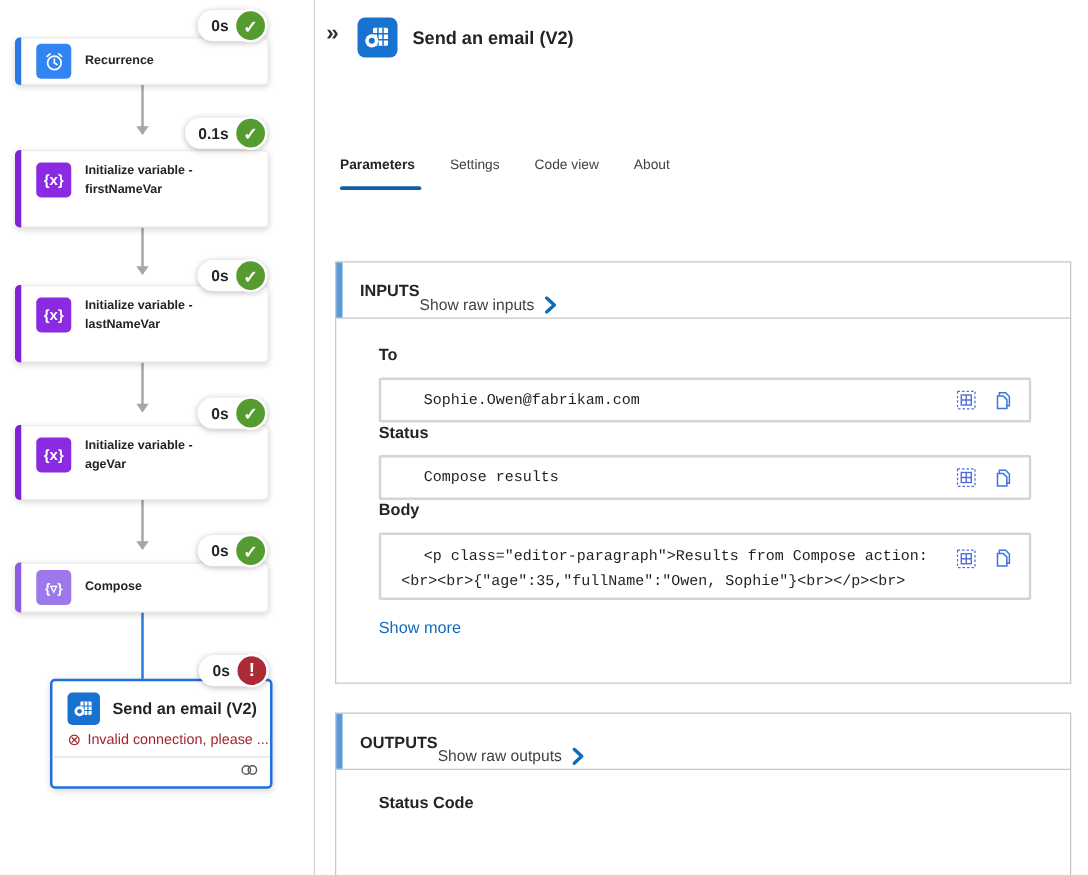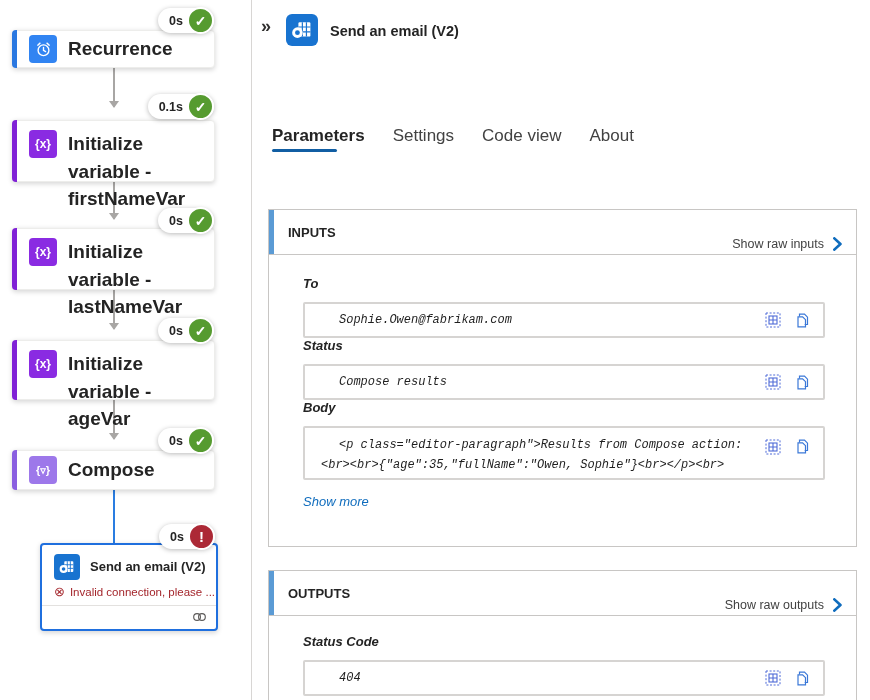--- a/index.html
+++ b/index.html
@@ -9,21 +9,21 @@
 
   
   .canvas { position:absolute; left:0; top:0; width:252px; height:700px; background:#fff; border-right:1px solid #d8d6d4; }
 
   .node { position:absolute; left:12px; width:203px; background:#fff; border:1px solid #ededeb;
           border-radius:4px; box-shadow:0 1.6px 5px rgba(0,0,0,.16); display:flex; align-items:center;
           gap:11px; padding:0 10px 0 16px; cursor:pointer; }
   .accent { position:absolute; left:-1px; top:-1px; bottom:-1px; width:5px; border-radius:4px 0 0 4px; }
   .nicon { width:28px; height:28px; border-radius:4px; color:#fff; display:flex; align-items:center;
            justify-content:center; font-size:12px; font-weight:600; flex:none; }
-  .ntitle { font-size:19px; font-weight:600; color:#242424; line-height:1.45; }
+  .ntitle { font-size:10px; font-weight:600; color:#242424; line-height:1.45; }
   .two { align-items:flex-start; padding-top:9px; }
 
   .n0 { top:30px;  height:38px; }
   .n1 { top:120px; height:62px; }
   .n2 { top:228px; height:62px; }
   .n3 { top:340px; height:60px; }
   .n4 { top:450px; height:40px; }
 
   .conn { position:absolute; left:113px; width:2px; background:#a8a6a4; }
   .conn.arrow:after { content:""; position:absolute; bottom:-6px; left:-4px;
@@ -53,39 +53,39 @@
   
   .collapse { position:absolute; left:261px; top:17px; font-size:18px; font-weight:600; color:#323130;
               cursor:pointer; line-height:1; }
   .appicon { position:absolute; left:286px; top:14px; width:32px; height:32px; border-radius:6px;
              background:#1873d0; display:flex; align-items:center; justify-content:center; }
   .ptitle { position:absolute; left:330px; top:23px; font-size:14.5px; font-weight:600; }
   .submit { position:absolute; left:286px; top:59px; height:30px; display:inline-flex; align-items:center;
             gap:8px; padding:0 13px; background:#fff; border:1px solid #8a8886; border-radius:4px;
             font-size:13px; font-weight:600; color:#242424; cursor:pointer; }
 
-  .tabs { position:absolute; left:272px; top:126px; display:flex; gap:28px; font-size:17px; color:#424242; }
+  .tabs { position:absolute; left:272px; top:126px; display:flex; gap:28px; font-size:11px; color:#424242; }
   .tab { cursor:pointer; }
   .tab.active { font-weight:700; color:#242424; }
   .tabline { position:absolute; left:272px; top:149px; width:65px; height:3px; background:#115ea3; border-radius:2px; }
 
   .banner { position:absolute; left:272px; top:172px; width:583px; height:29px; background:#faf0f0;
             border-radius:2px; display:flex; align-items:center; gap:9px; padding-left:13px; }
   .banner .btext { font-size:12.5px; font-weight:700; color:#3a3130; }
 
   .card { position:absolute; left:268px; width:589px; background:#fff; border:1px solid #c8c6c4; }
   .card.inputs  { top:209px; height:338px; }
   .card.outputs { top:570px; height:260px; }
   .chead { position:relative; height:45px; border-bottom:1px solid #c8c6c4; display:flex; align-items:center;
-           justify-content:space-between; padding:0 14px 0 19px; }
+           padding:0 14px 0 19px; }
   .chead .hacc { position:absolute; left:0; top:0; bottom:0; width:5px; background:#5b9bd5; }
   .chead .hname { font-size:13px; font-weight:700; color:#242424; }
   .rawlink { display:flex; align-items:center; gap:9px; cursor:pointer;margin-top:24px; }
   .rawlink span { font-size:12.5px; color:#424242; }
-  .cbody { padding:21px 31px 0 34px;font-style:italic; }
+  .cbody { padding:21px 31px 0 34px; }
   .cbody.out { padding-top:18px; }
   .flabel { font-size:13px; font-weight:600; color:#242424; height:18px; margin-bottom:8px; }
   .fbox { border:2px solid #d6d4d2; border-radius:2px; background:#fff; display:flex; align-items:center;
           padding:0 12px 0 34px; }
   .fbox .val { font-family:"Liberation Mono", monospace; font-size:12px; color:#1f1f1f; }
   .fbox.h36 { height:36px; }
   .fbox.body { height:54px; align-items:flex-start; padding-top:7px; padding-left:16px; }
   .fbox.body .val { line-height:20px; }
   .fbox.body .val .ln1 { padding-left:18px; }
   .ficons { margin-left:auto; display:flex; align-items:center; gap:14px; flex:none; padding-left:10px; }
@@ -321,36 +321,16 @@
       <span class="hname">OUTPUTS</span>
       <span class="rawlink">
         <span>Show raw outputs</span>
         <svg width="9" height="14" viewBox="0 0 8 12">
             <polyline points="1.2,1 6.6,6 1.2,11" fill="none" stroke="#0f6cbd" stroke-width="2.4" stroke-linecap="round" stroke-linejoin="round"></polyline>
           </svg>
       </span>
     </div>
     <div class="cbody out">
       <div class="flabel">Status Code</div>
-      <div class="fbox h36">
-        <span class="val">404</span>
-        <span class="ficons">
-          <span class="ic">
-              <svg width="16" height="16" viewBox="0 0 16 16">
-                <rect x="1" y="1" width="14" height="14" fill="none" stroke="#4f6bd8" stroke-width="1" stroke-dasharray="2 1.6"></rect>
-                <rect x="4" y="4" width="8" height="8" fill="none" stroke="#4f6bd8" stroke-width="1.1"></rect>
-                <path d="M8 4v8M4 8h8" stroke="#4f6bd8" stroke-width="1.1"></path>
-              </svg>
-            </span>
-          <span class="ic">
-              <svg width="16" height="17" viewBox="0 0 16 17">
-                <g fill="none" stroke="#3b78d8" stroke-width="1.2">
-                  <path d="M4.5 4.5V2.2h5l3 3v7.3h-2.8"></path>
-                  <path d="M3 4.8h4.6l2.9 2.9v7.1H3z"></path>
-                </g>
-              </svg>
-            </span>
-        </span>
-      </div>
     </div>
   </div>
 
 </div>
 
 </body></html>

